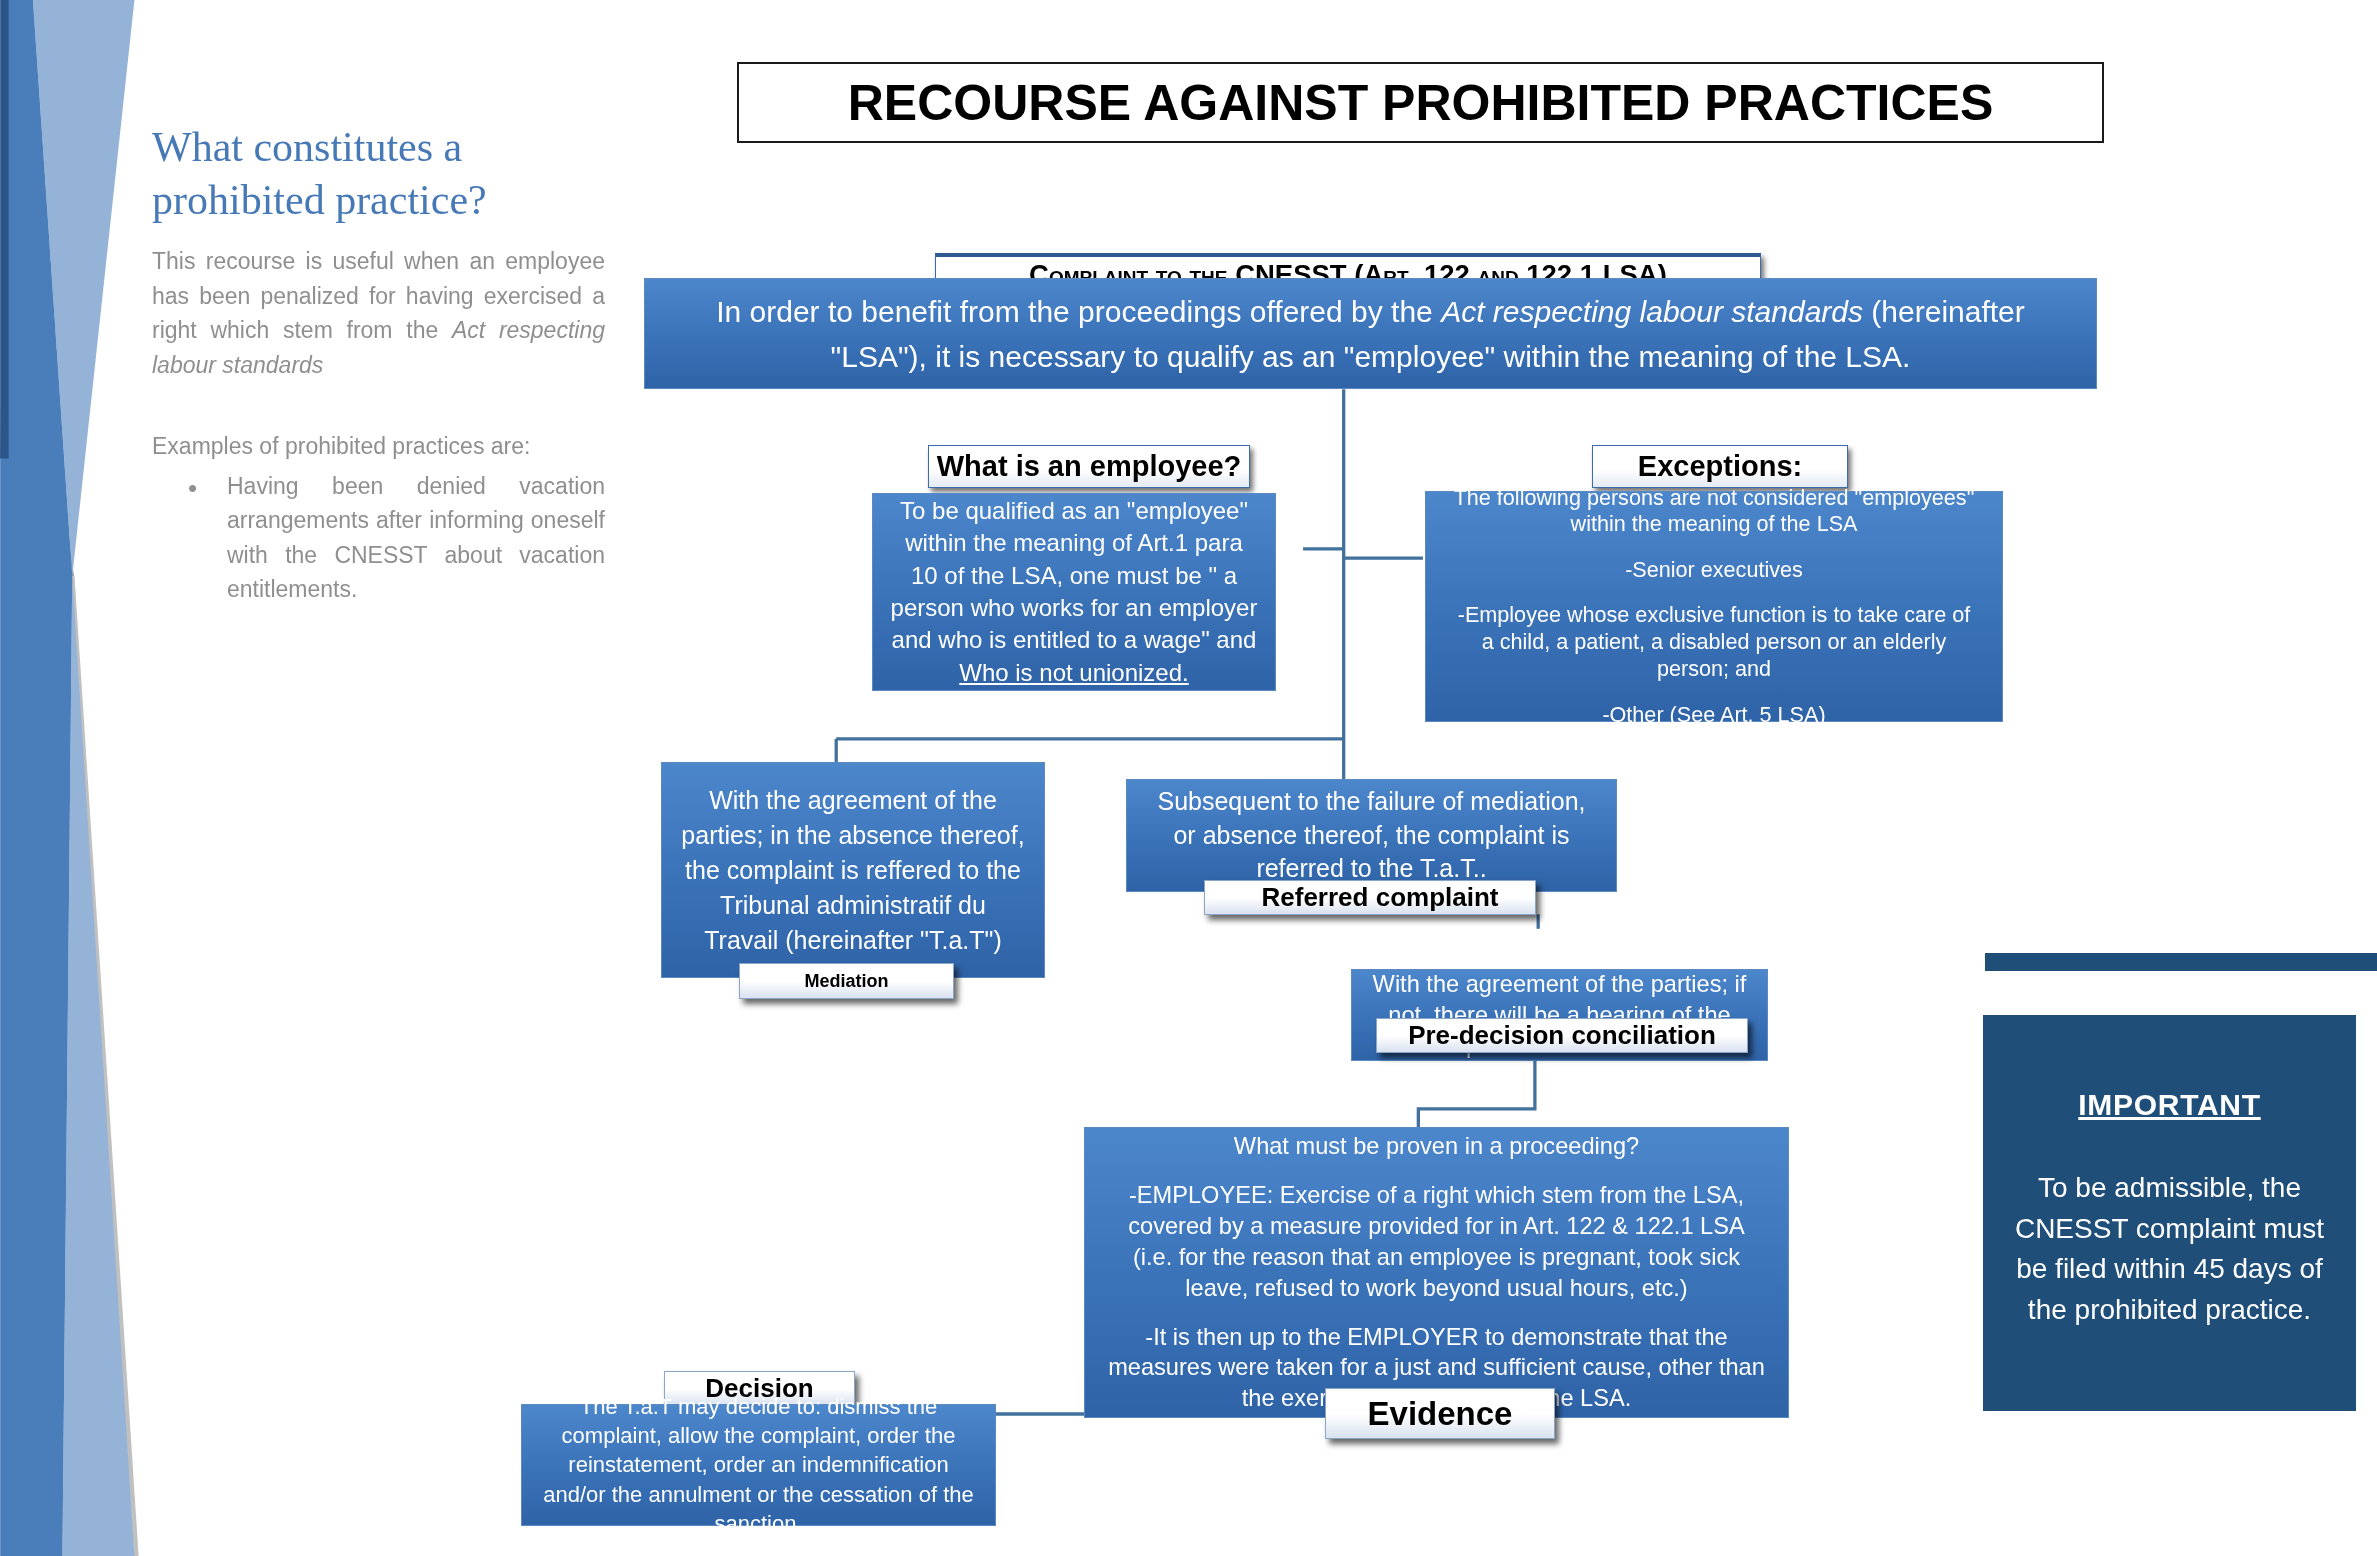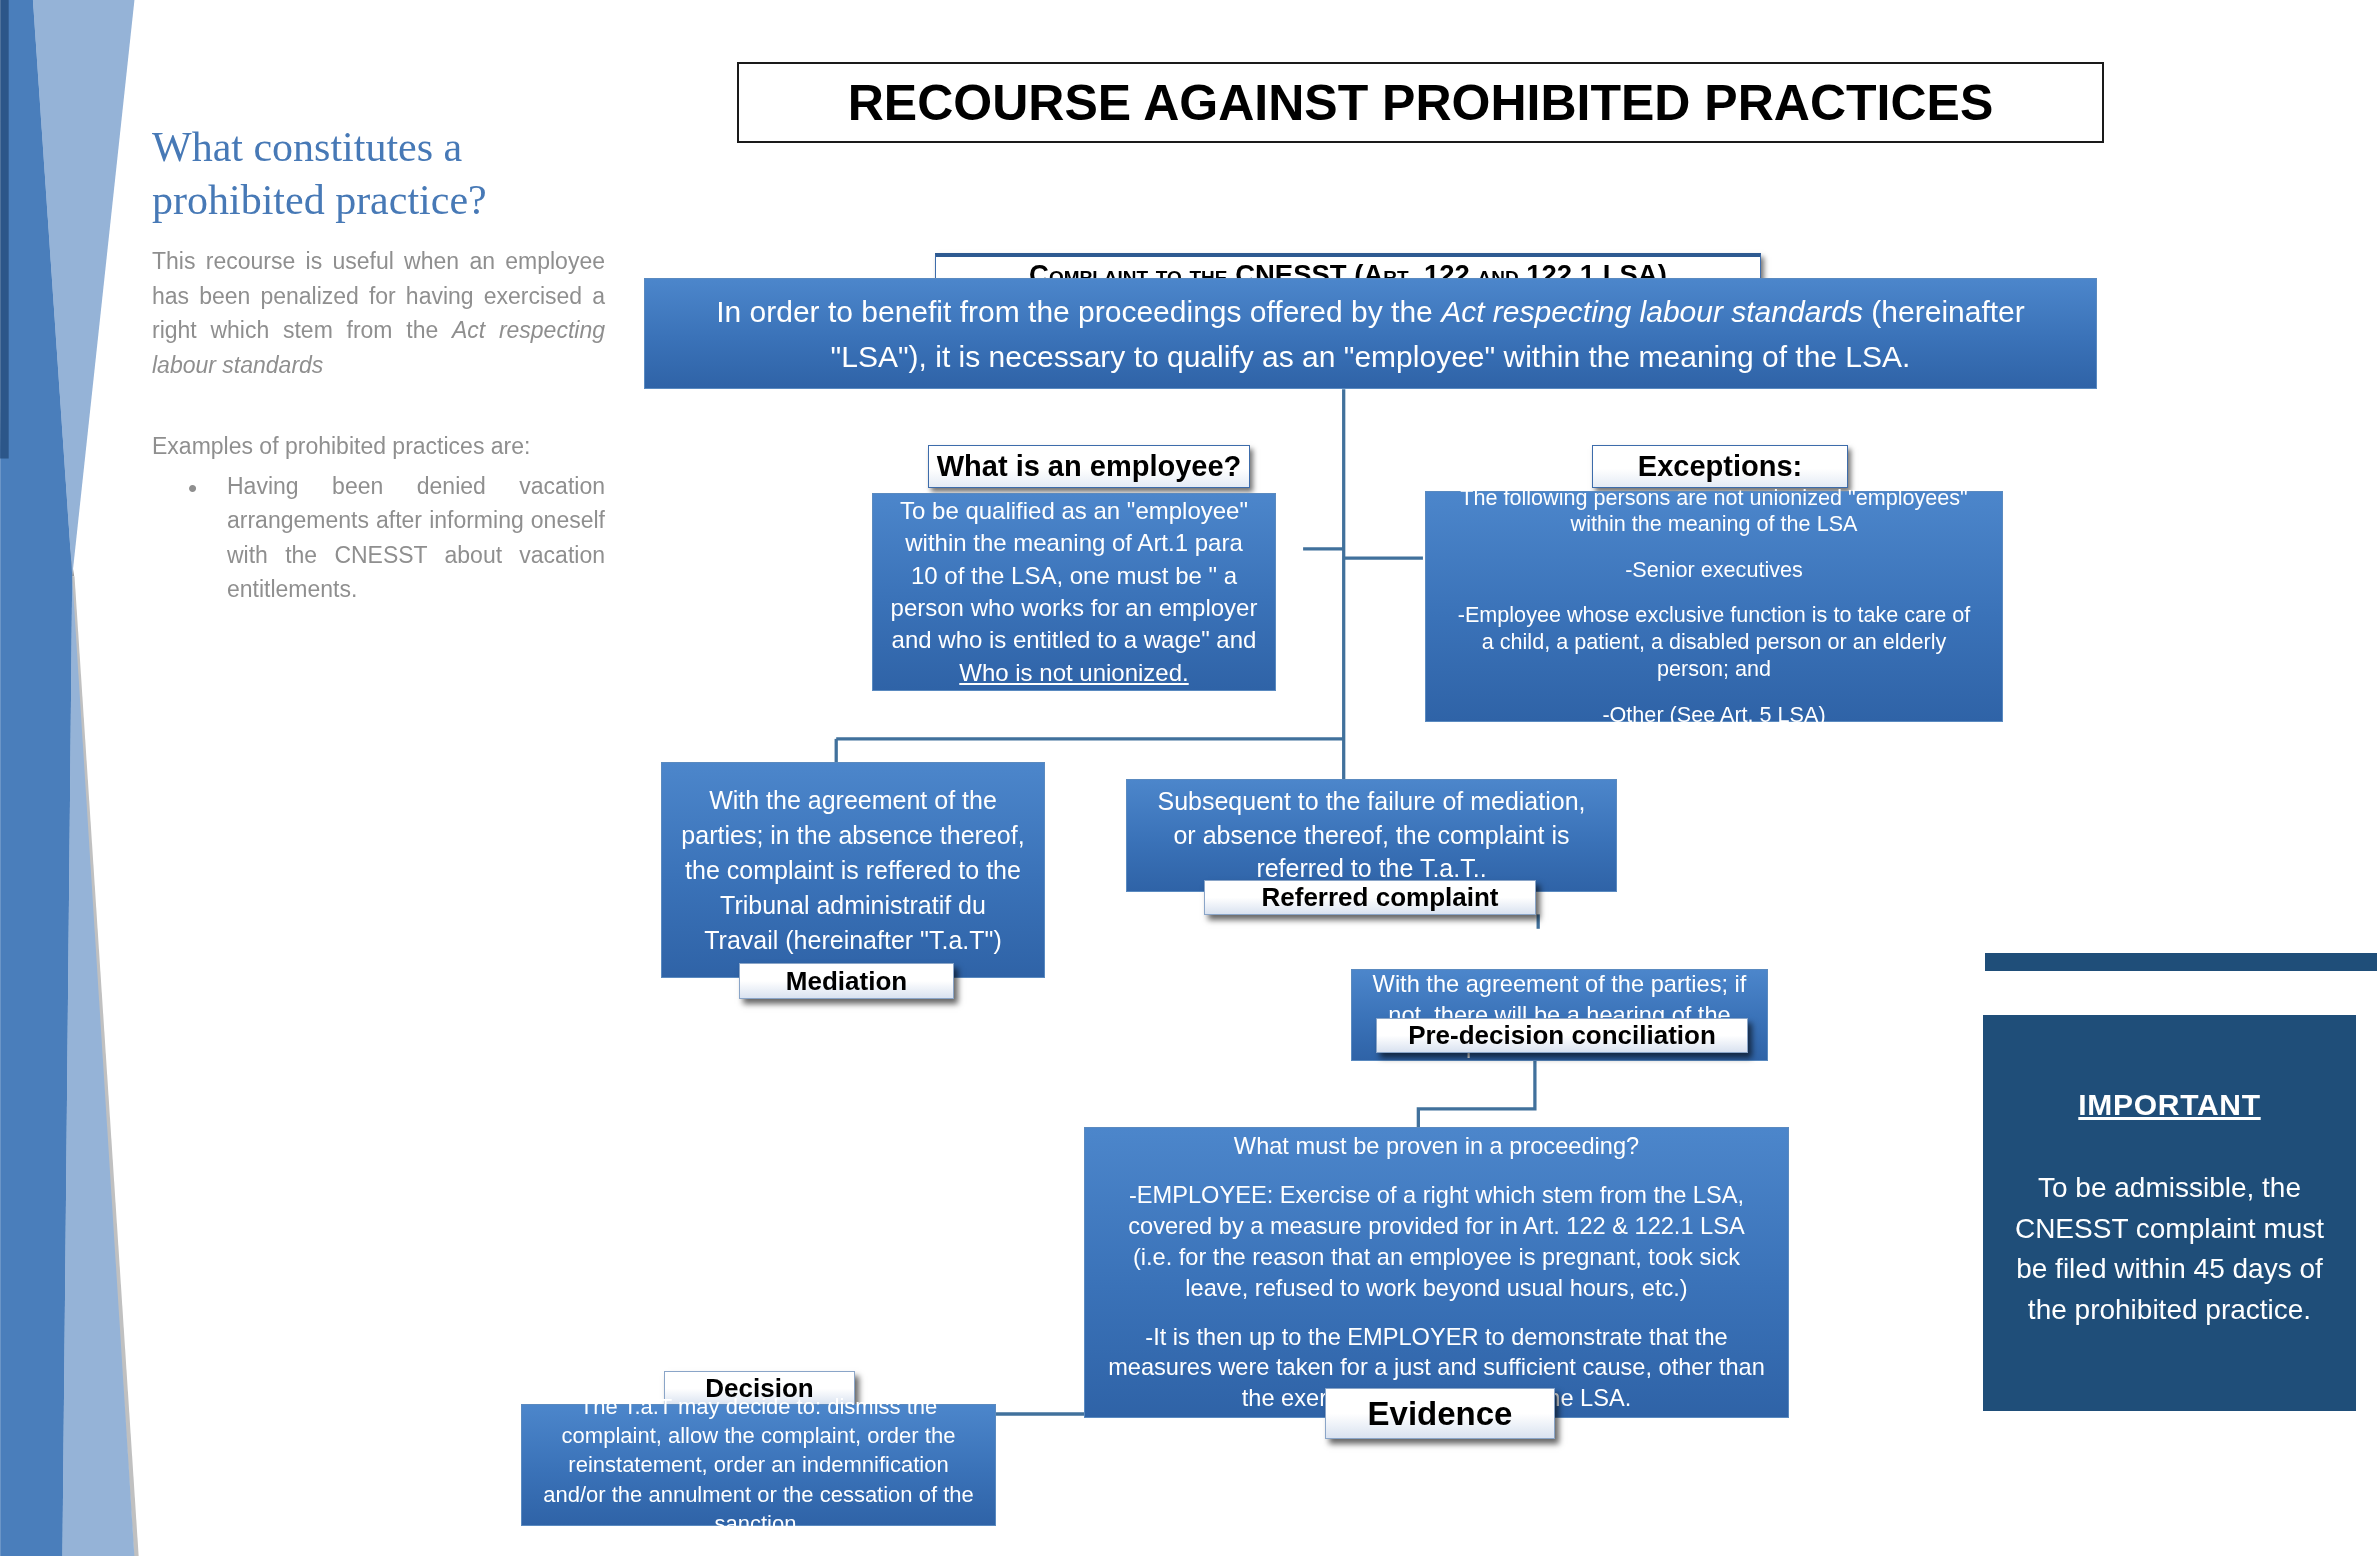--- a/index.html
+++ b/index.html
@@ -101,30 +101,30 @@
     <div>
       <span>To be qualified as an "employee" within the meaning of Art.1 para 10 of the LSA, one must be  " a person who works for an employer and who is entitled to a wage" and </span><br>
       <span class="underl">Who is not unionized.</span>
     </div>
   </div>
 
   <div class="hdr" style="left:1592px;top:445px;width:256px;height:43px;font-size:29px;">
     <span>Exceptions:</span>
   </div>
   <div class="bluebox" style="left:1425px;top:491px;width:578px;height:231px;font-size:21.6px;line-height:1.25;padding:6.5px 23.6px;">
-    <p>The following persons are not unionized "employees" within the meaning of the LSA</p>
+    <p>The following persons are not considered "employees" within the meaning of the LSA</p>
     <p>-Senior executives</p>
     <p>-Employee whose exclusive function is to take care of a child, a patient, a disabled person or an elderly person; and</p>
     <p>-Other (See Art. 5 LSA)</p>
   </div>
 
   <div class="bluebox" style="left:661px;top:762px;width:384px;height:216px;font-size:25px;line-height:1.4;padding:10.5px 18.3px;">
     <span>With the agreement of the parties; in the absence thereof, the complaint is reffered to the Tribunal administratif du Travail (hereinafter "T.a.T")</span>
   </div>
-  <div class="tag" style="left:739px;top:963px;width:215px;height:36px;font-size:26px;">
+  <div class="tag" style="left:739px;top:963px;width:215px;height:36px;font-size:18px;">
     <span>Mediation</span>
   </div>
 
   <div class="bluebox" style="left:1126px;top:779px;width:491px;height:113px;font-size:25px;line-height:1.35;padding:5.2px 17px;">
     <span>Subsequent to the failure of mediation, or absence thereof, the complaint is referred to the T.a.T..</span>
   </div>
   <div class="tag" style="left:1204px;top:880px;width:332px;height:35px;font-size:26px;padding-left:20px;">
     <span>Referred complaint</span>
   </div>
 

